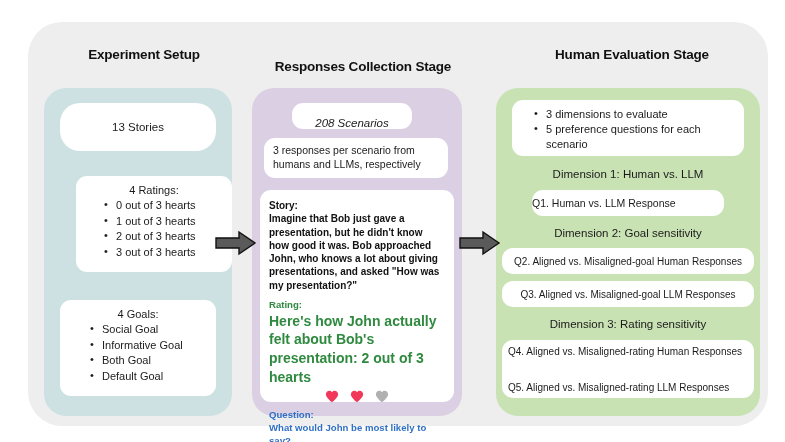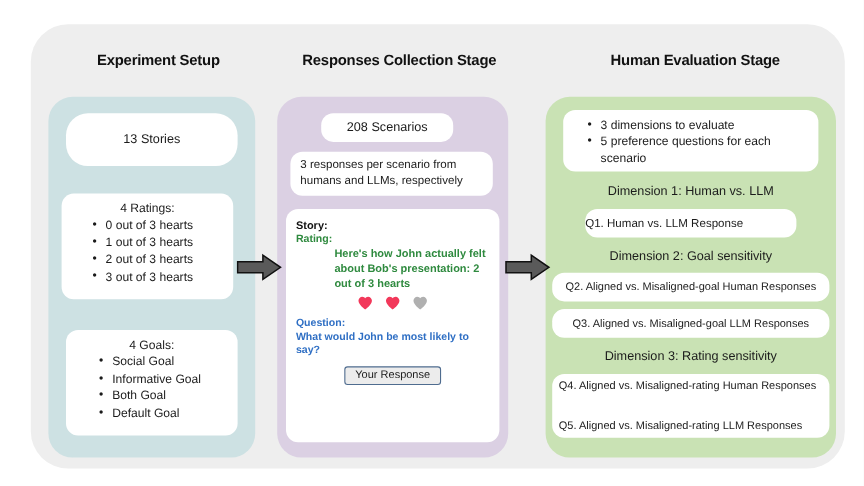--- a/index.html
+++ b/index.html
@@ -25,21 +25,21 @@
   .col-title{
     position:absolute;
     font-weight:bold;
     font-size:13.5px;
     color:#111111;
     letter-spacing:-0.2px;
     text-align:center;
     white-space:nowrap;
   }
   #title-setup{left:44px;top:47px;width:200px;}
-  #title-responses{left:252px;top:47px;width:222px;}
+  #title-responses{left:252px;top:59px;width:222px;}
   #title-human{left:496px;top:47px;width:272px;}
 
   
   .panel{
     position:absolute;
     border-radius:22px;
   }
   #panel-setup{
     left:44px;top:88px;width:188px;height:328px;
     background:#cde1e3;
@@ -62,21 +62,21 @@
   }
 
   
   #card-stories{
     left:60px;top:103px;width:156px;height:48px;
     display:flex;align-items:center;justify-content:center;border-radius:20px;
   }
   #card-stories .lbl{font-size:11.5px;color:#1b1b1b;}
 
   #card-ratings{
-    left:56px;top:176px;width:156px;height:96px;
+    left:76px;top:176px;width:156px;height:96px;
     padding:8px 4px 0 4px;
   }
   #card-goals{
     left:60px;top:300px;width:156px;height:96px;
     padding:8px 4px 0 4px;
   }
   .card-head{
     text-align:center;font-size:11px;color:#1b1b1b;margin-bottom:2px;
   }
   ul.bullets{
@@ -91,39 +91,39 @@
   ul.bullets li:before{
     content:"\2022";
     position:absolute;left:0;top:-1px;
     font-size:11px;color:#1b1b1b;
   }
   #card-goals ul.bullets{padding-left:26px;}
 
   
   #card-scenarios{
     left:292px;top:103px;width:120px;height:26px;
-    display:flex;align-items:center;justify-content:center;
+    display:flex;align-items:flex-end;justify-content:center;font-style:italic;
   }
   #card-scenarios .lbl{font-size:11.5px;color:#1b1b1b;}
 
   #card-perscenario{
     left:264px;top:138px;width:184px;height:40px;
     display:flex;align-items:center;justify-content:flex-start;
     padding:0 9px;
   }
   #card-perscenario .lbl{font-size:10.5px;color:#1b1b1b;line-height:1.32;}
 
   #card-story{
     left:260px;top:190px;width:194px;height:212px;
     padding:9px 9px 0 9px;
   }
   .story-label{font-size:10px;font-weight:bold;color:#111111;line-height:1.33;}
   .story-body{font-size:10px;font-weight:bold;color:#111111;line-height:1.33;margin-bottom:7px;}
   .rating-label{font-size:9.6px;font-weight:bold;color:#2f8a3f;line-height:1.33;}
-  .rating-body{font-size:10px;font-weight:bold;color:#2f8a3f;line-height:1.33;margin-left:35px;}
+  .rating-body{font-size:14px;font-weight:bold;color:#2f8a3f;line-height:1.33;}
   .question-label{font-size:9.6px;font-weight:bold;color:#2f6fc4;line-height:1.33;}
   .question-body{font-size:9.6px;font-weight:bold;color:#2f6fc4;line-height:1.33;}
   .hearts{
     display:flex;gap:11px;justify-content:center;
     margin:4px 0 6px 0;
   }
   .heart{width:14px;height:13px;display:block;}
   .response-btn-wrap{
     display:flex;justify-content:center;margin-top:7px;
   }
@@ -231,20 +231,21 @@
   <div id="card-scenarios" class="card">
     <span class="lbl">208 Scenarios</span>
   </div>
 
   <div id="card-perscenario" class="card">
     <span class="lbl">3 responses per scenario from humans and LLMs, respectively</span>
   </div>
 
   <div id="card-story" class="card">
     <div class="story-label">Story:</div>
+    <div class="story-body">Imagine that Bob just gave a presentation, but he didn't know how good it was. Bob approached John, who knows a lot about giving presentations, and asked "How was my presentation?"</div>
 
     <div class="rating-label">Rating:</div>
     <div class="rating-body">Here's how John actually felt about Bob's presentation: 2 out of 3 hearts</div>
 
     <div class="hearts">
       <svg class="heart" viewBox="0 0 24 22">
         <path d="M12 21 C12 21 1.5 13.5 1.5 7.3 C1.5 3.6 4.3 1 7.5 1 C9.7 1 11.3 2.2 12 3.6 C12.7 2.2 14.3 1 16.5 1 C19.7 1 22.5 3.6 22.5 7.3 C22.5 13.5 12 21 12 21 Z" fill="#f2385a"></path>
       </svg>
       <svg class="heart" viewBox="0 0 24 22">
         <path d="M12 21 C12 21 1.5 13.5 1.5 7.3 C1.5 3.6 4.3 1 7.5 1 C9.7 1 11.3 2.2 12 3.6 C12.7 2.2 14.3 1 16.5 1 C19.7 1 22.5 3.6 22.5 7.3 C22.5 13.5 12 21 12 21 Z" fill="#f2385a"></path>

